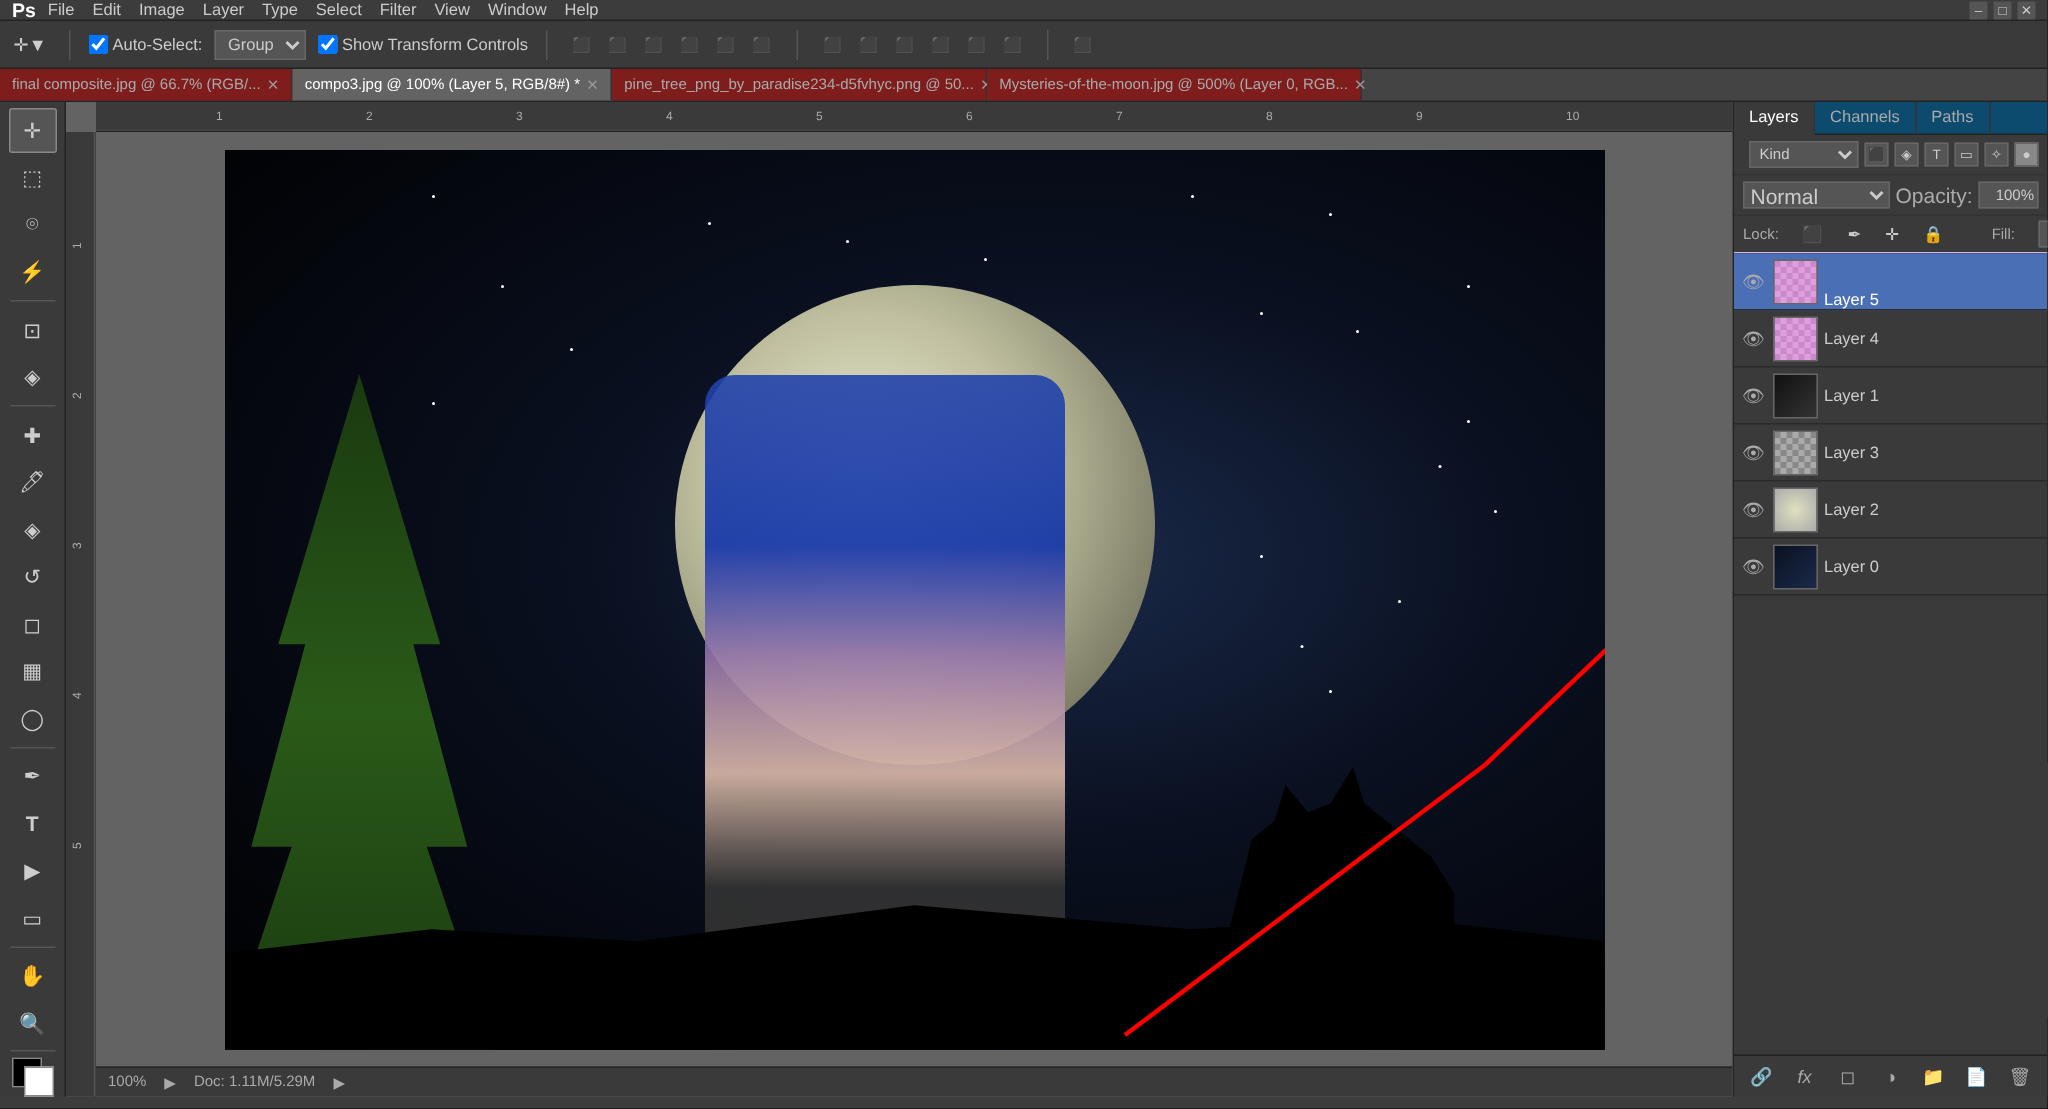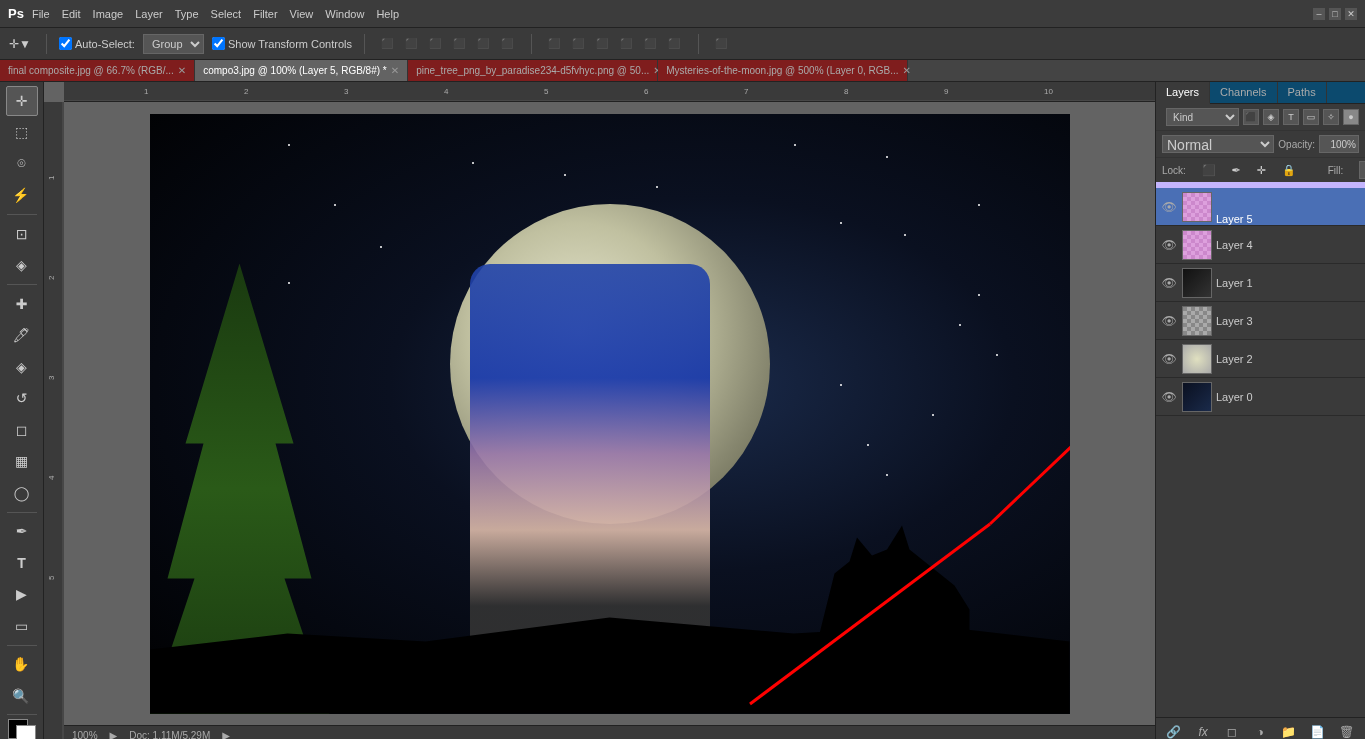--- a/index.html
+++ b/index.html
@@ -1,19 +1,19 @@
 <!DOCTYPE html>
 <html><head>
   <meta charset="utf-8">
   <style>
     * { margin: 0; padding: 0; box-sizing: border-box; }
     body { width: 1365px; height: 739px; background: #3c3c3c; font-family: Arial, sans-serif; font-size: 11px; color: #ccc; overflow: hidden; }
 
     
-    #title-bar { height: 28px; background: #3c3c3c; display: flex; align-items: center; justify-content: space-between; padding: 0 8px; border-bottom: 1px solid #222; }
+    #title-bar { height: 14px; background: #3c3c3c; display: flex; align-items: center; justify-content: space-between; padding: 0 8px; border-bottom: 1px solid #222; }
     #title-bar .app-info { display: flex; align-items: center; gap: 8px; }
     #title-bar .app-logo { color: #fff; font-weight: bold; font-size: 13px; }
     #title-bar .menu-items { display: flex; gap: 12px; font-size: 11px; color: #ccc; }
     #title-bar .menu-items span { cursor: pointer; }
     #title-bar .window-controls { display: flex; gap: 4px; }
     #title-bar .win-btn { width: 12px; height: 12px; background: #555; border: none; cursor: pointer; font-size: 9px; color: #ccc; display: flex; align-items: center; justify-content: center; }
 
     
     #options-bar { height: 32px; background: #3a3a3a; display: flex; align-items: center; padding: 0 6px; gap: 8px; border-bottom: 1px solid #222; }
     #options-bar select, #options-bar input[type="text"] { background: #555; border: 1px solid #666; color: #ccc; font-size: 11px; height: 20px; padding: 0 4px; }
@@ -71,25 +71,25 @@
     .panel-tab.active { background: #3a3a3a; color: #fff; border-bottom: 2px solid #3a3a3a; margin-bottom: -1px; }
 
     
     #filter-row { display: flex; align-items: center; padding: 4px 6px; gap: 4px; border-bottom: 1px solid #333; }
     #filter-row select { background: #555; border: 1px solid #666; color: #ccc; font-size: 10px; height: 18px; padding: 0 2px; }
     .filter-icon-btn { width: 16px; height: 16px; background: #555; border: 1px solid #666; color: #ccc; font-size: 9px; display: flex; align-items: center; justify-content: center; cursor: pointer; }
 
     
     #blend-row { display: flex; align-items: center; padding: 4px 6px; gap: 4px; border-bottom: 1px solid #333; }
     #blend-row select { background: #555; border: 1px solid #666; color: #ccc; font-size: 14px; height: 18px; flex: 1; }
-    #blend-row .opacity-label { font-size: 10px; color: #aaa; }
+    #blend-row .opacity-label { font-size: 14px; color: #aaa; }
     #blend-row .opacity-val { background: #555; border: 1px solid #666; color: #ccc; font-size: 10px; height: 18px; width: 40px; text-align: right; padding: 0 2px; }
 
     
-    #lock-row { display: flex; align-items: center; padding: 3px 6px; gap: 16px; border-bottom: 6px solid #c4b5fd; font-size: 10px; color: #aaa; }
+    #lock-row { display: flex; align-items: center; padding: 3px 6px; gap: 16px; border-bottom: 1px solid #c4b5fd; font-size: 10px; color: #aaa; }
     .lock-icon-btn { width: 16px; height: 16px; background: transparent; border: none; color: #ccc; font-size: 11px; cursor: pointer; display: flex; align-items: center; justify-content: center; }
     .fill-label { font-size: 10px; color: #aaa; }
     .fill-val { background: #555; border: 1px solid #666; color: #ccc; font-size: 10px; height: 18px; width: 40px; text-align: right; padding: 0 2px; }
 
     
     #layers-list { flex: 1; overflow-y: auto; background: #3a3a3a; }
     .layer-item { display: flex; align-items: center; height: 38px; padding: 0 4px; gap: 4px; border-bottom: 1px solid #2a2a2a; cursor: pointer; }
     .layer-item.selected { background: #4a6fb5; }
     .layer-eye { width: 18px; height: 18px; display: flex; align-items: center; justify-content: center; cursor: pointer; color: #aaa; font-size: 12px; }
     .layer-thumb { width: 30px; height: 30px; border: 1px solid #666; background: #555; flex-shrink: 0; display: flex; align-items: center; justify-content: center; overflow: hidden; }

